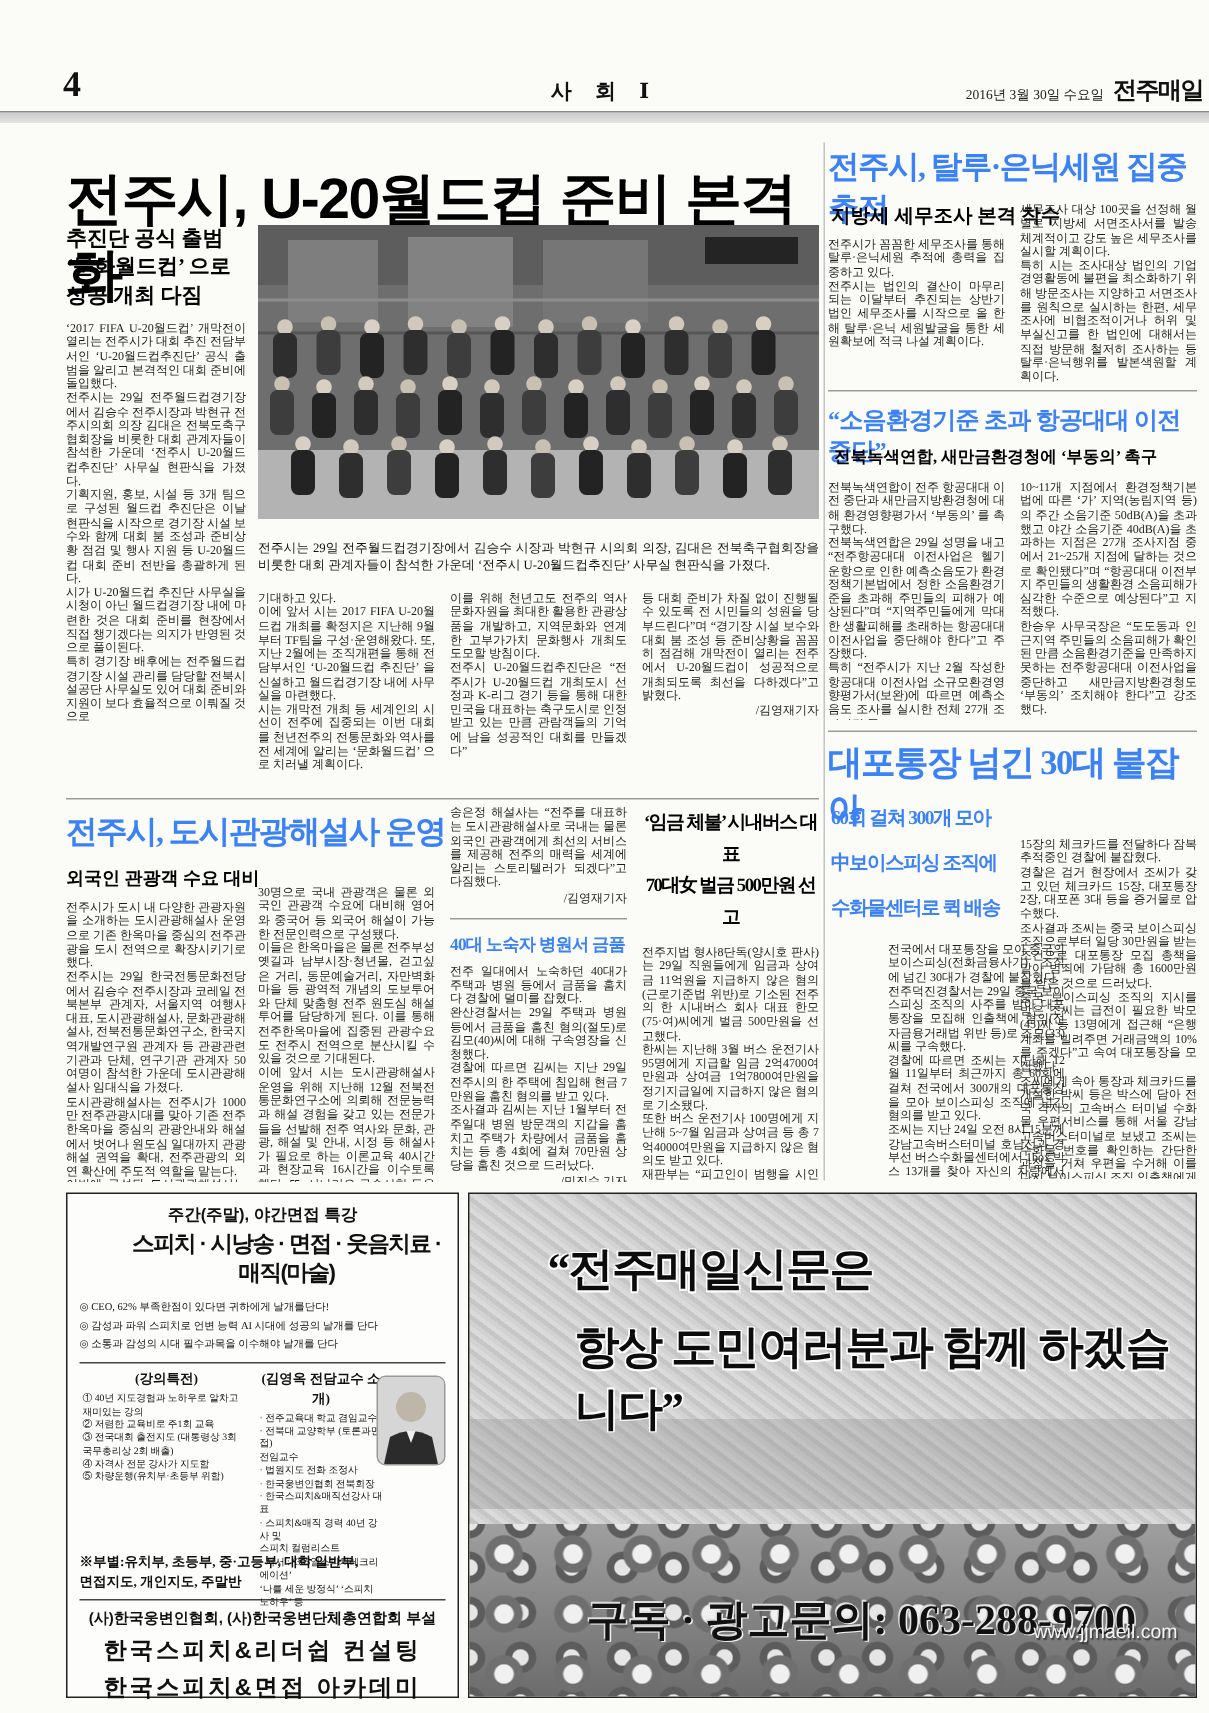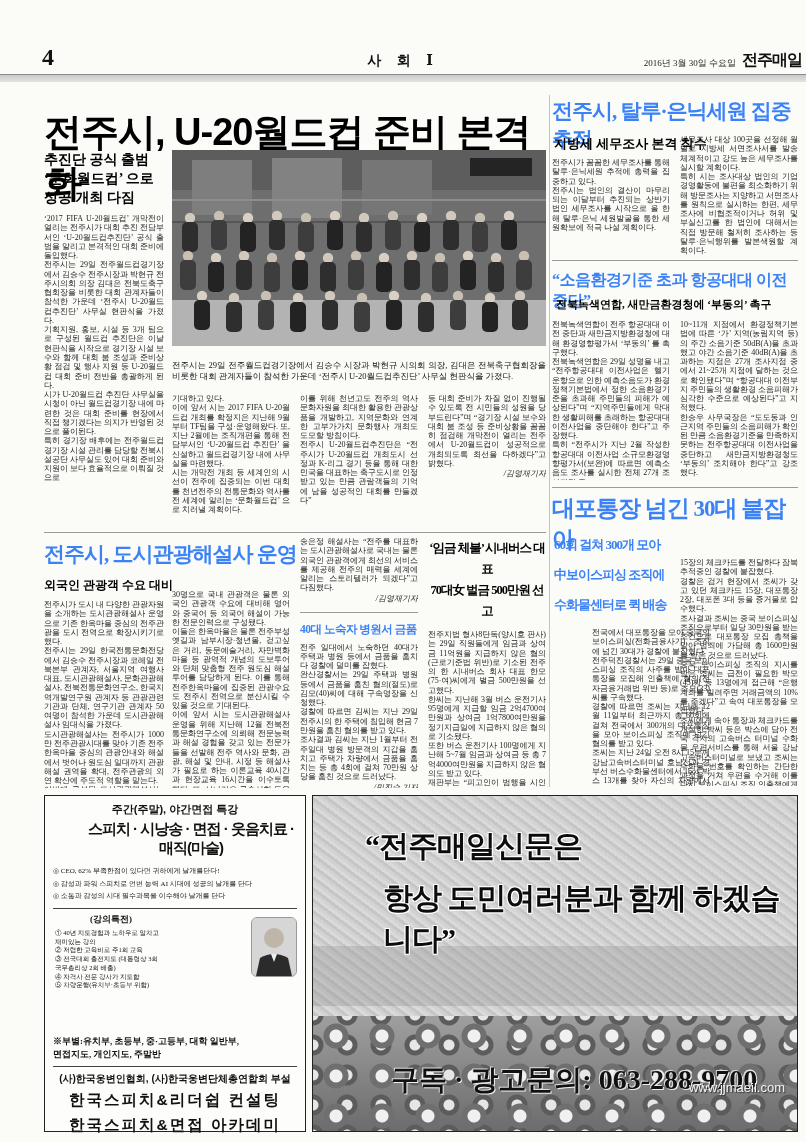--- a/index.html
+++ b/index.html
@@ -9,21 +9,21 @@
   .pagenum{left:42px;top:44px;font-size:24px;font-weight:bold;font-family:"Liberation Serif",serif;}
   .section-label{left:300px;top:52px;width:206px;text-align:center;font-size:14px;font-weight:bold;letter-spacing:6px;}
   .issue-date{left:596px;top:57px;width:140px;text-align:right;font-size:9px;color:#222;}
   .brand{left:742px;top:50px;font-size:16px;font-weight:bold;font-family:"Liberation Sans",sans-serif;letter-spacing:-1px;}
   .head-band{left:0;top:74px;width:806px;height:7px;background:linear-gradient(#c9c9c9,#e4e4e4);border-top:1px solid #8a8a8a;}
   
   .hl-sans{font-family:"Liberation Sans","DejaVu Sans",sans-serif;font-weight:bold;color:#000;letter-spacing:-1px;}
   .hl-serif{font-family:"Liberation Serif",serif;font-weight:bold;color:#3b82f6;letter-spacing:-1px;}
   .subhead{font-weight:bold;color:#000;white-space:pre-line;}
   .bodytext{font-size:8px;line-height:1.16;text-align:justify;white-space:pre-line;color:#1c1c1c;overflow:hidden;}
-  .byline{font-size:8px;text-align:right;color:#1c1c1c;font-style:italic;}
+  .byline{font-size:8px;text-align:right;color:#1c1c1c;}
   .col{position:absolute;overflow:hidden;}
   .hr-light{position:absolute;border-top:1px solid #9a9a9a;}
   .vr{position:absolute;border-left:1px solid #c4c4c4;}
   
   .photo-frame{left:172px;top:150px;width:374px;height:196px;background:#777;overflow:hidden;}
   .caption{left:172px;top:360px;width:374px;font-size:8.5px;line-height:1.3;text-align:justify;color:#111;white-space:pre-line;}
   
   .ad-left{left:44px;top:795px;width:262px;height:337px;border:1px solid #222;background:#fdfdfb;box-sizing:border-box;padding:6px 8px 0 8px;}
   .al-t1{text-align:center;font-weight:bold;font-size:11px;font-family:"Liberation Sans",sans-serif;}
   .al-t2{text-align:center;font-weight:bold;font-size:15px;font-family:"Liberation Sans",sans-serif;letter-spacing:-1px;margin-top:3px;margin-left:32px;}
@@ -236,20 +236,33 @@
     <div class="al-col1">
       <div class="al-coltitle">(강의특전)</div>
       <div class="al-items">① 40년 지도경험과 노하우로 알차고
     재미있는 강의
 ② 저렴한 교육비로 주1회 교육
 ③ 전국대회 출전지도 (대통령상 3회
     국무총리상 2회 배출)
 ④ 자격사 전문 강사가 지도함
 ⑤ 차량운행(유치부·초등부 위함)</div>
     </div>
+    <div class="al-col2">
+      <div class="al-coltitle">(김영옥 전담교수 소개)</div>
+      <div class="al-items">· 전주교육대 학교 겸임교수
+· 전북대 교양학부 (토론과면접)
+  전임교수
+· 법원지도 전화 조정사
+· 한국웅변인협회 전북회장
+· 한국스피치&amp;매직선강사 대표
+· 스피치&amp;매직 경력 40년 강사 및
+  스피치 컬럼리스트
+· 저서 : ‘365일스피치레크리에이션’
+  ‘나를 세운 방정식’ ‘스피치노하우’ 등</div>
+    </div>
     <div class="al-photo">
       <svg width="44" height="58" viewBox="0 0 44 58">
           <rect width="44" height="58" fill="#d6d6d6"></rect>
           <circle cx="22" cy="20" r="10" fill="#bfb6aa"></circle>
           <path d="M4 58 L8 40 Q22 32 36 40 L40 58 Z" fill="#2b2b2b"></path>
           <path d="M19 36 L22 44 L25 36 Z" fill="#eee"></path>
         </svg>
     </div>
   </div>
   <div class="al-note">※부별:유치부, 초등부, 중·고등부, 대학 일반부,

